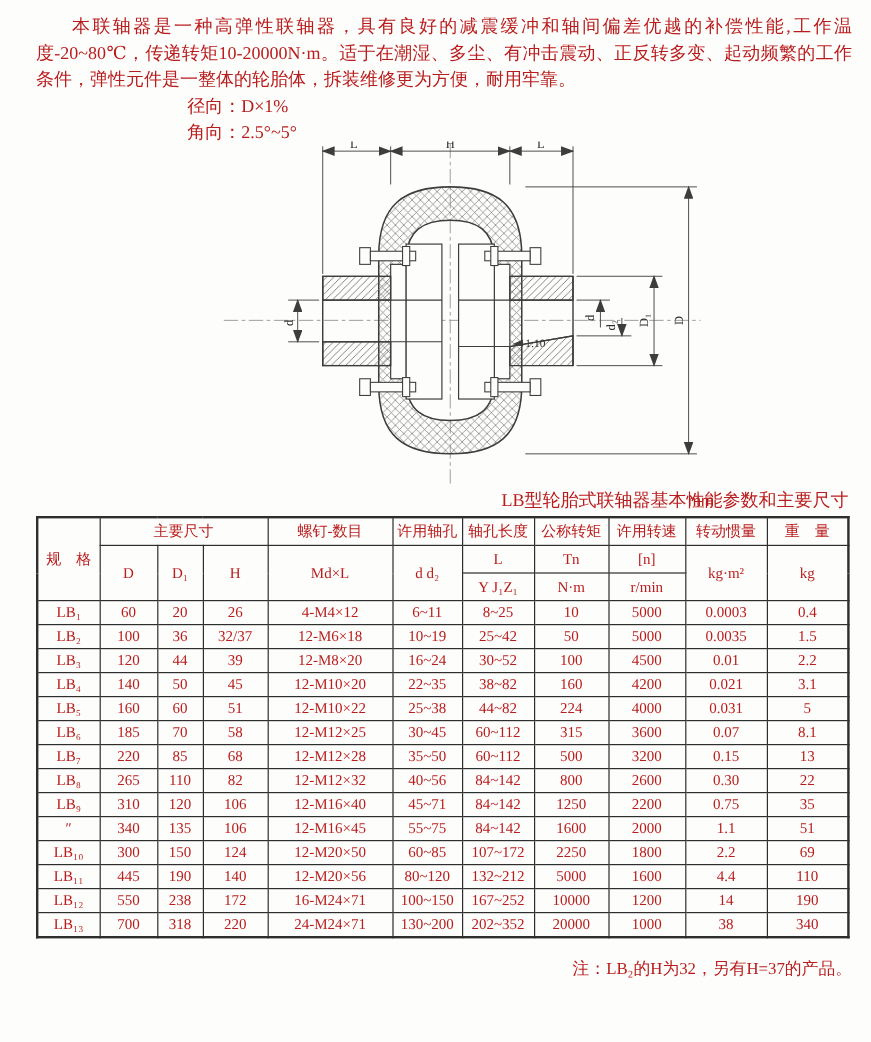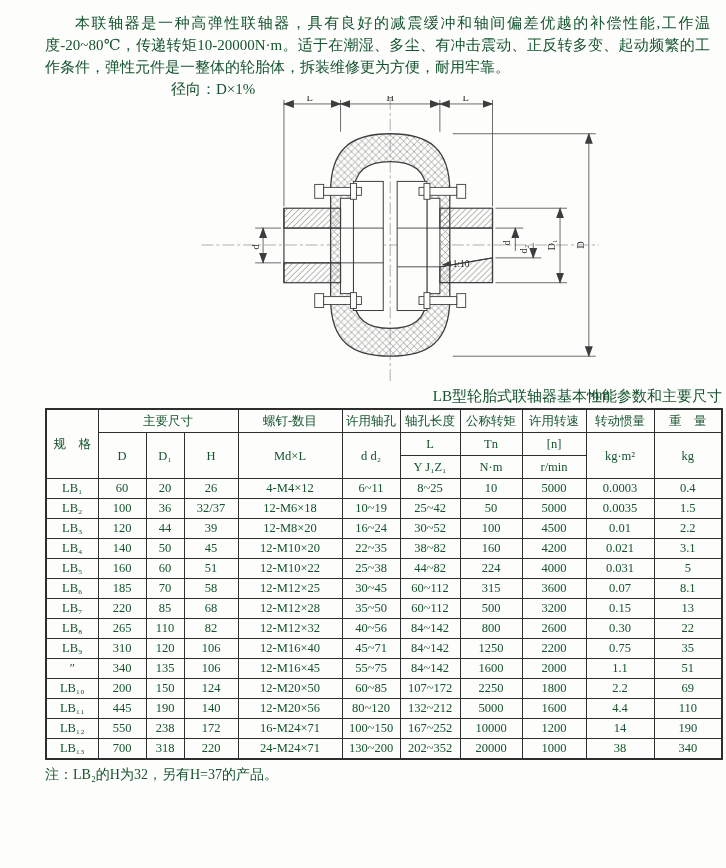--- a/index.html
+++ b/index.html
@@ -1,24 +1,24 @@
 <!DOCTYPE html>
 <html><head>
 <meta charset="utf-8">
 <style>
   html,body{margin:0;padding:0;background:#ffffff;}
   .page{
     position:relative;
     width:726px;height:868px;
     background:#fdfdfc;
     font-family:"Liberation Serif","DejaVu Serif",serif;
-    color:#14532d;
+    color:#b91c1c;
     overflow:hidden;
     box-sizing:border-box;
-    padding:12px 16px 0 45px;
+    padding:12px 16px 0 30px;
   }
   .intro p{margin:0;font-size:15px;line-height:22px;text-align:justify;}
   .intro .p1,.intro .p2{text-indent:2em;}
   .comp-row{font-size:15px;line-height:22px;}
   .comp-first{margin-left:36px;}
   .comp-rest{margin-left:126px;}
   .diagram-wrap{margin:-4px 0 0 145px;width:460px;height:290px;}
   .tbl-title{position:relative;width:676px;margin-left:1px;text-align:right;
     font-size:15px;height:20px;line-height:20px;}
   .tbl-title .unit{position:absolute;right:112px;top:0;font-size:13px;
@@ -27,31 +27,34 @@
     border-collapse:collapse;width:678px;margin-top:2px;
     border:2px solid #2e2e2e;table-layout:fixed;
   }
   table.spec th,table.spec td{
     border:1px solid #2e2e2e;text-align:center;vertical-align:middle;
     font-size:12.5px;font-weight:normal;padding:0 1px;
     white-space:nowrap;overflow:hidden;
   }
   table.spec thead th{height:22px;line-height:14px;}
   table.spec tbody td{height:19px;}
-  .note{margin-top:6px;font-size:14px;}
+  .note{margin-top:17px;font-size:14px;text-align:right;}
 </style>
 </head>
 <body>
 
 <div class="page" data-interactable="false">
 
   <div class="intro" data-interactable="false">
     <p class="p1" data-interactable="false">本联轴器是一种高弹性联轴器，具有良好的减震缓冲和轴间偏差优越的补偿性能,工作温度-20~80℃，传递转矩10-20000N·m。适于在潮湿、多尘、有冲击震动、正反转多变、起动频繁的工作条件，弹性元件是一整体的轮胎体，拆装维修更为方便，耐用牢靠。</p>
     <div class="comp-row comp-rest" data-interactable="false">
       <span data-interactable="false">径向：</span><span data-interactable="false">D×1%</span>
+    </div>
+    <div class="comp-row comp-rest" data-interactable="false">
+      <span data-interactable="false">角向：</span><span data-interactable="false">2.5°~5°</span>
     </div>
   </div>
 
   <div class="diagram-wrap" data-interactable="false">
   <svg data-interactable="false" width="460" height="290" viewBox="0 0 460 292" xmlns="http://www.w3.org/2000/svg">
     <defs>
       <pattern id="crosshatch" width="7" height="7" patternUnits="userSpaceOnUse">
         <path d="M0,7 L7,0 M0,0 L7,7" stroke="#7a7a7a" stroke-width="0.6"></path>
       </pattern>
       <pattern id="hatch" width="6" height="6" patternUnits="userSpaceOnUse">
@@ -340,21 +343,21 @@
           <td data-interactable="false">12-M16×45</td>
           <td data-interactable="false">55~75</td>
           <td data-interactable="false">84~142</td>
           <td data-interactable="false">1600</td>
           <td data-interactable="false">2000</td>
           <td data-interactable="false">1.1</td>
           <td data-interactable="false">51</td>
         </tr>
         <tr data-interactable="false">
           <td data-interactable="false">LB₁₀</td>
-          <td data-interactable="false">200</td>
+          <td data-interactable="false">300</td>
           <td data-interactable="false">150</td>
           <td data-interactable="false">124</td>
           <td data-interactable="false">12-M20×50</td>
           <td data-interactable="false">60~85</td>
           <td data-interactable="false">107~172</td>
           <td data-interactable="false">2250</td>
           <td data-interactable="false">1800</td>
           <td data-interactable="false">2.2</td>
           <td data-interactable="false">69</td>
         </tr>

